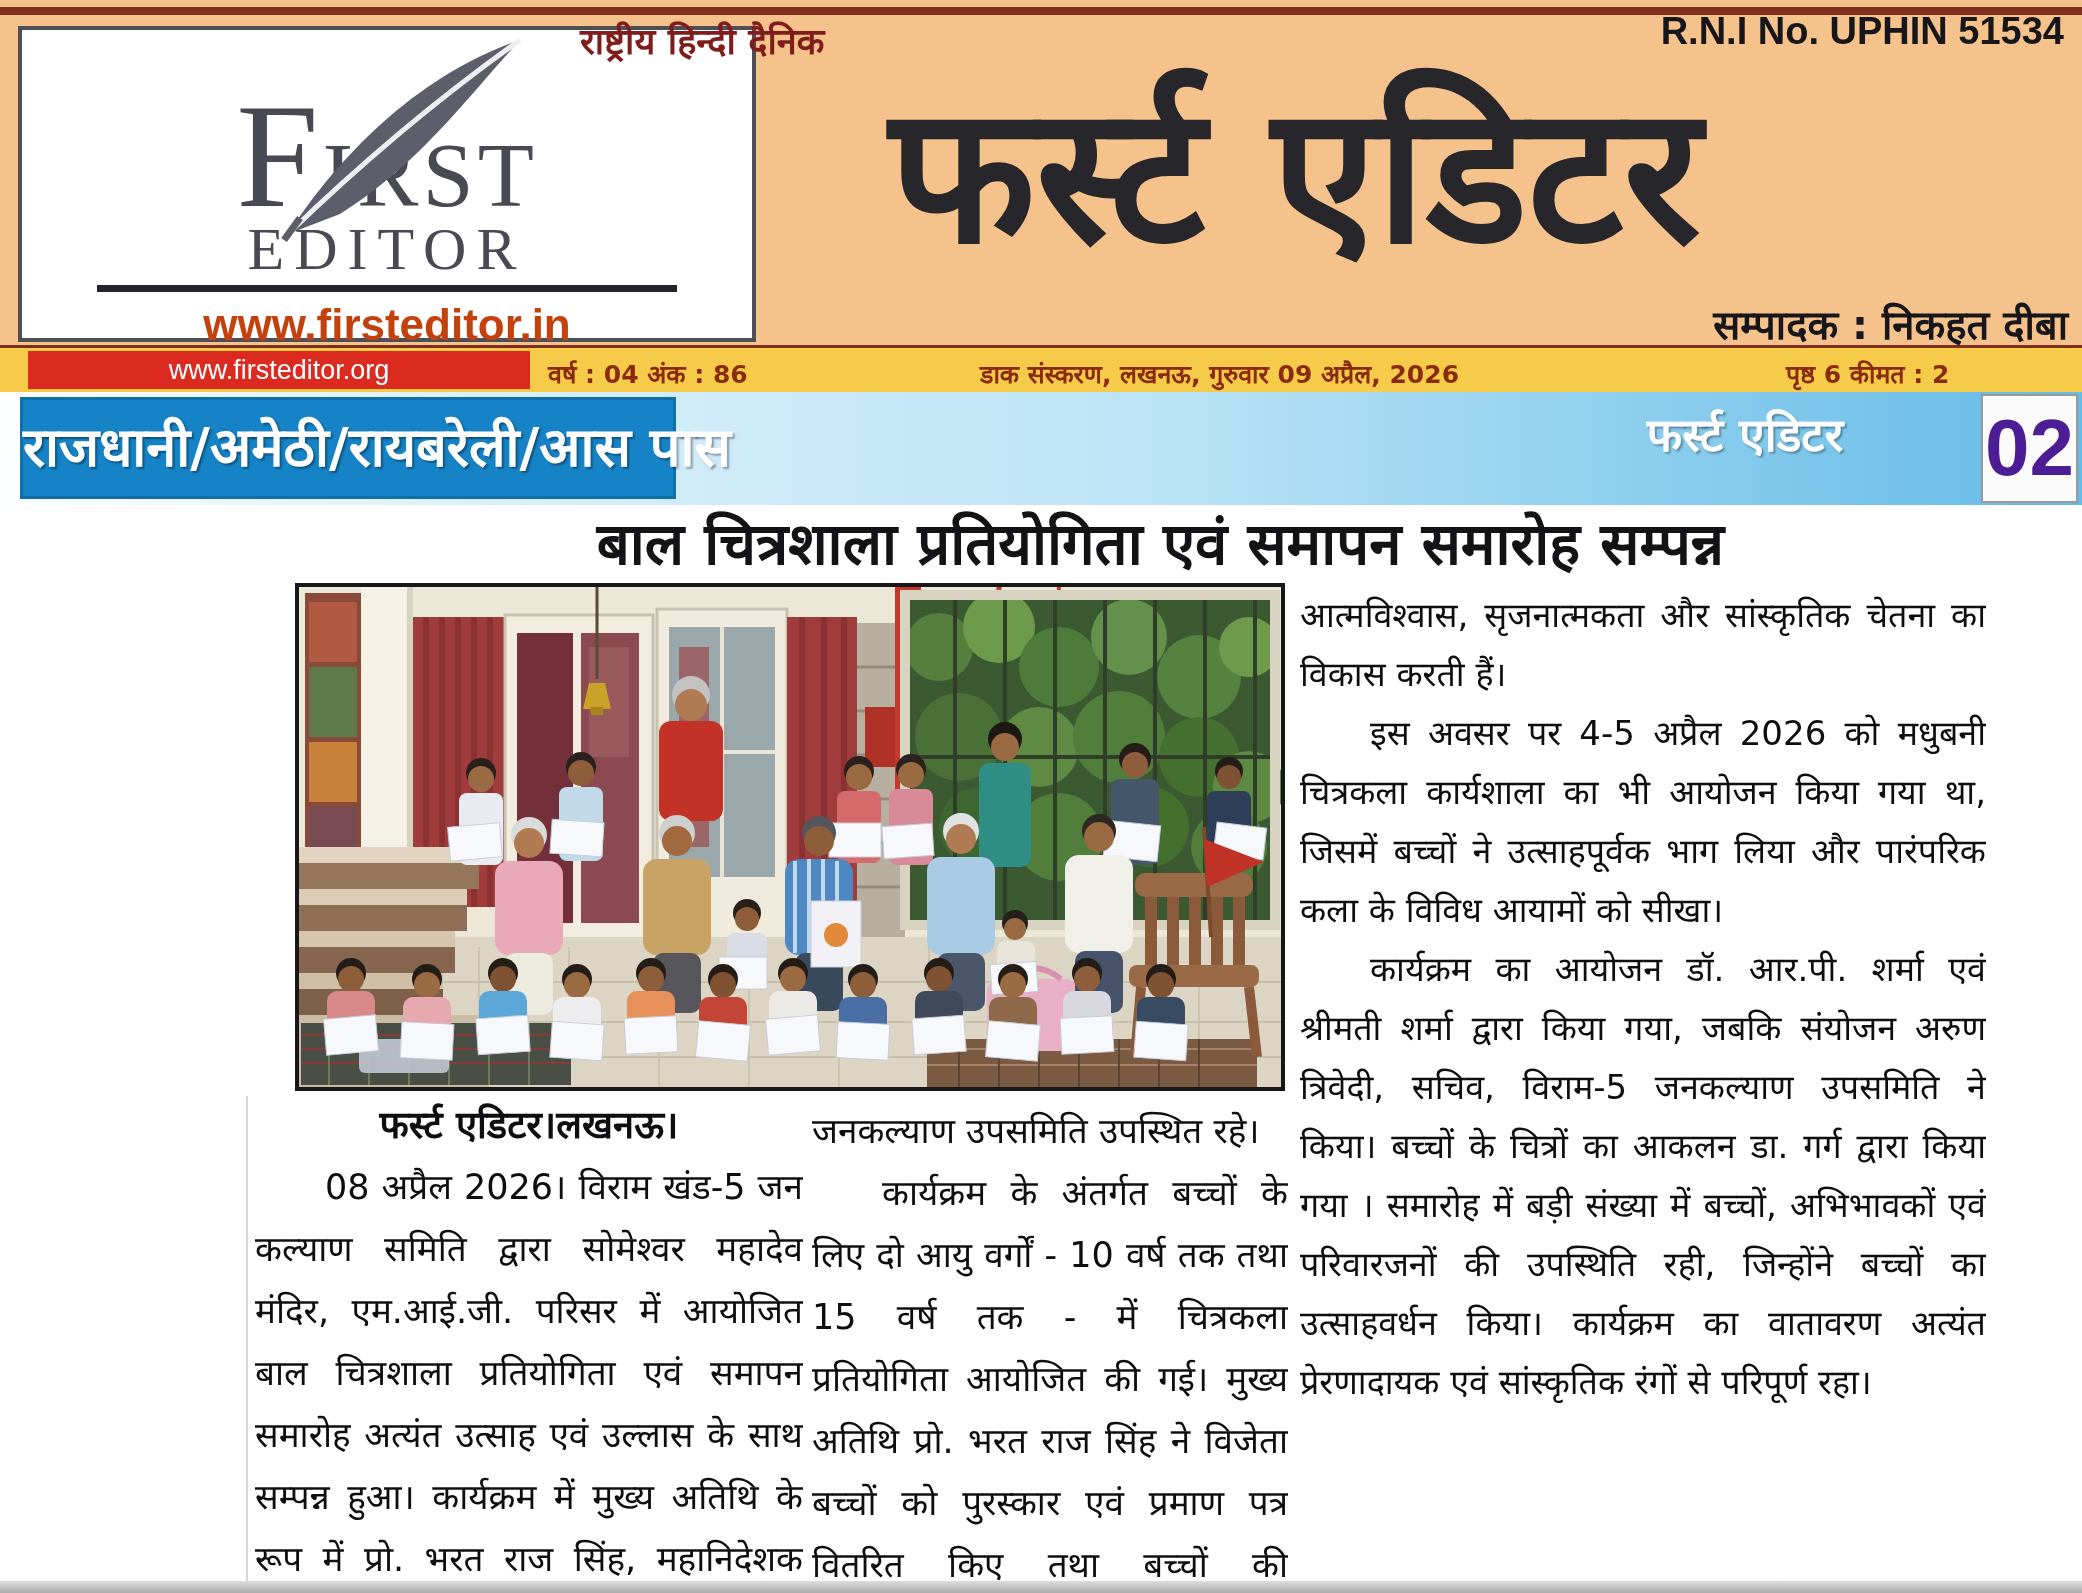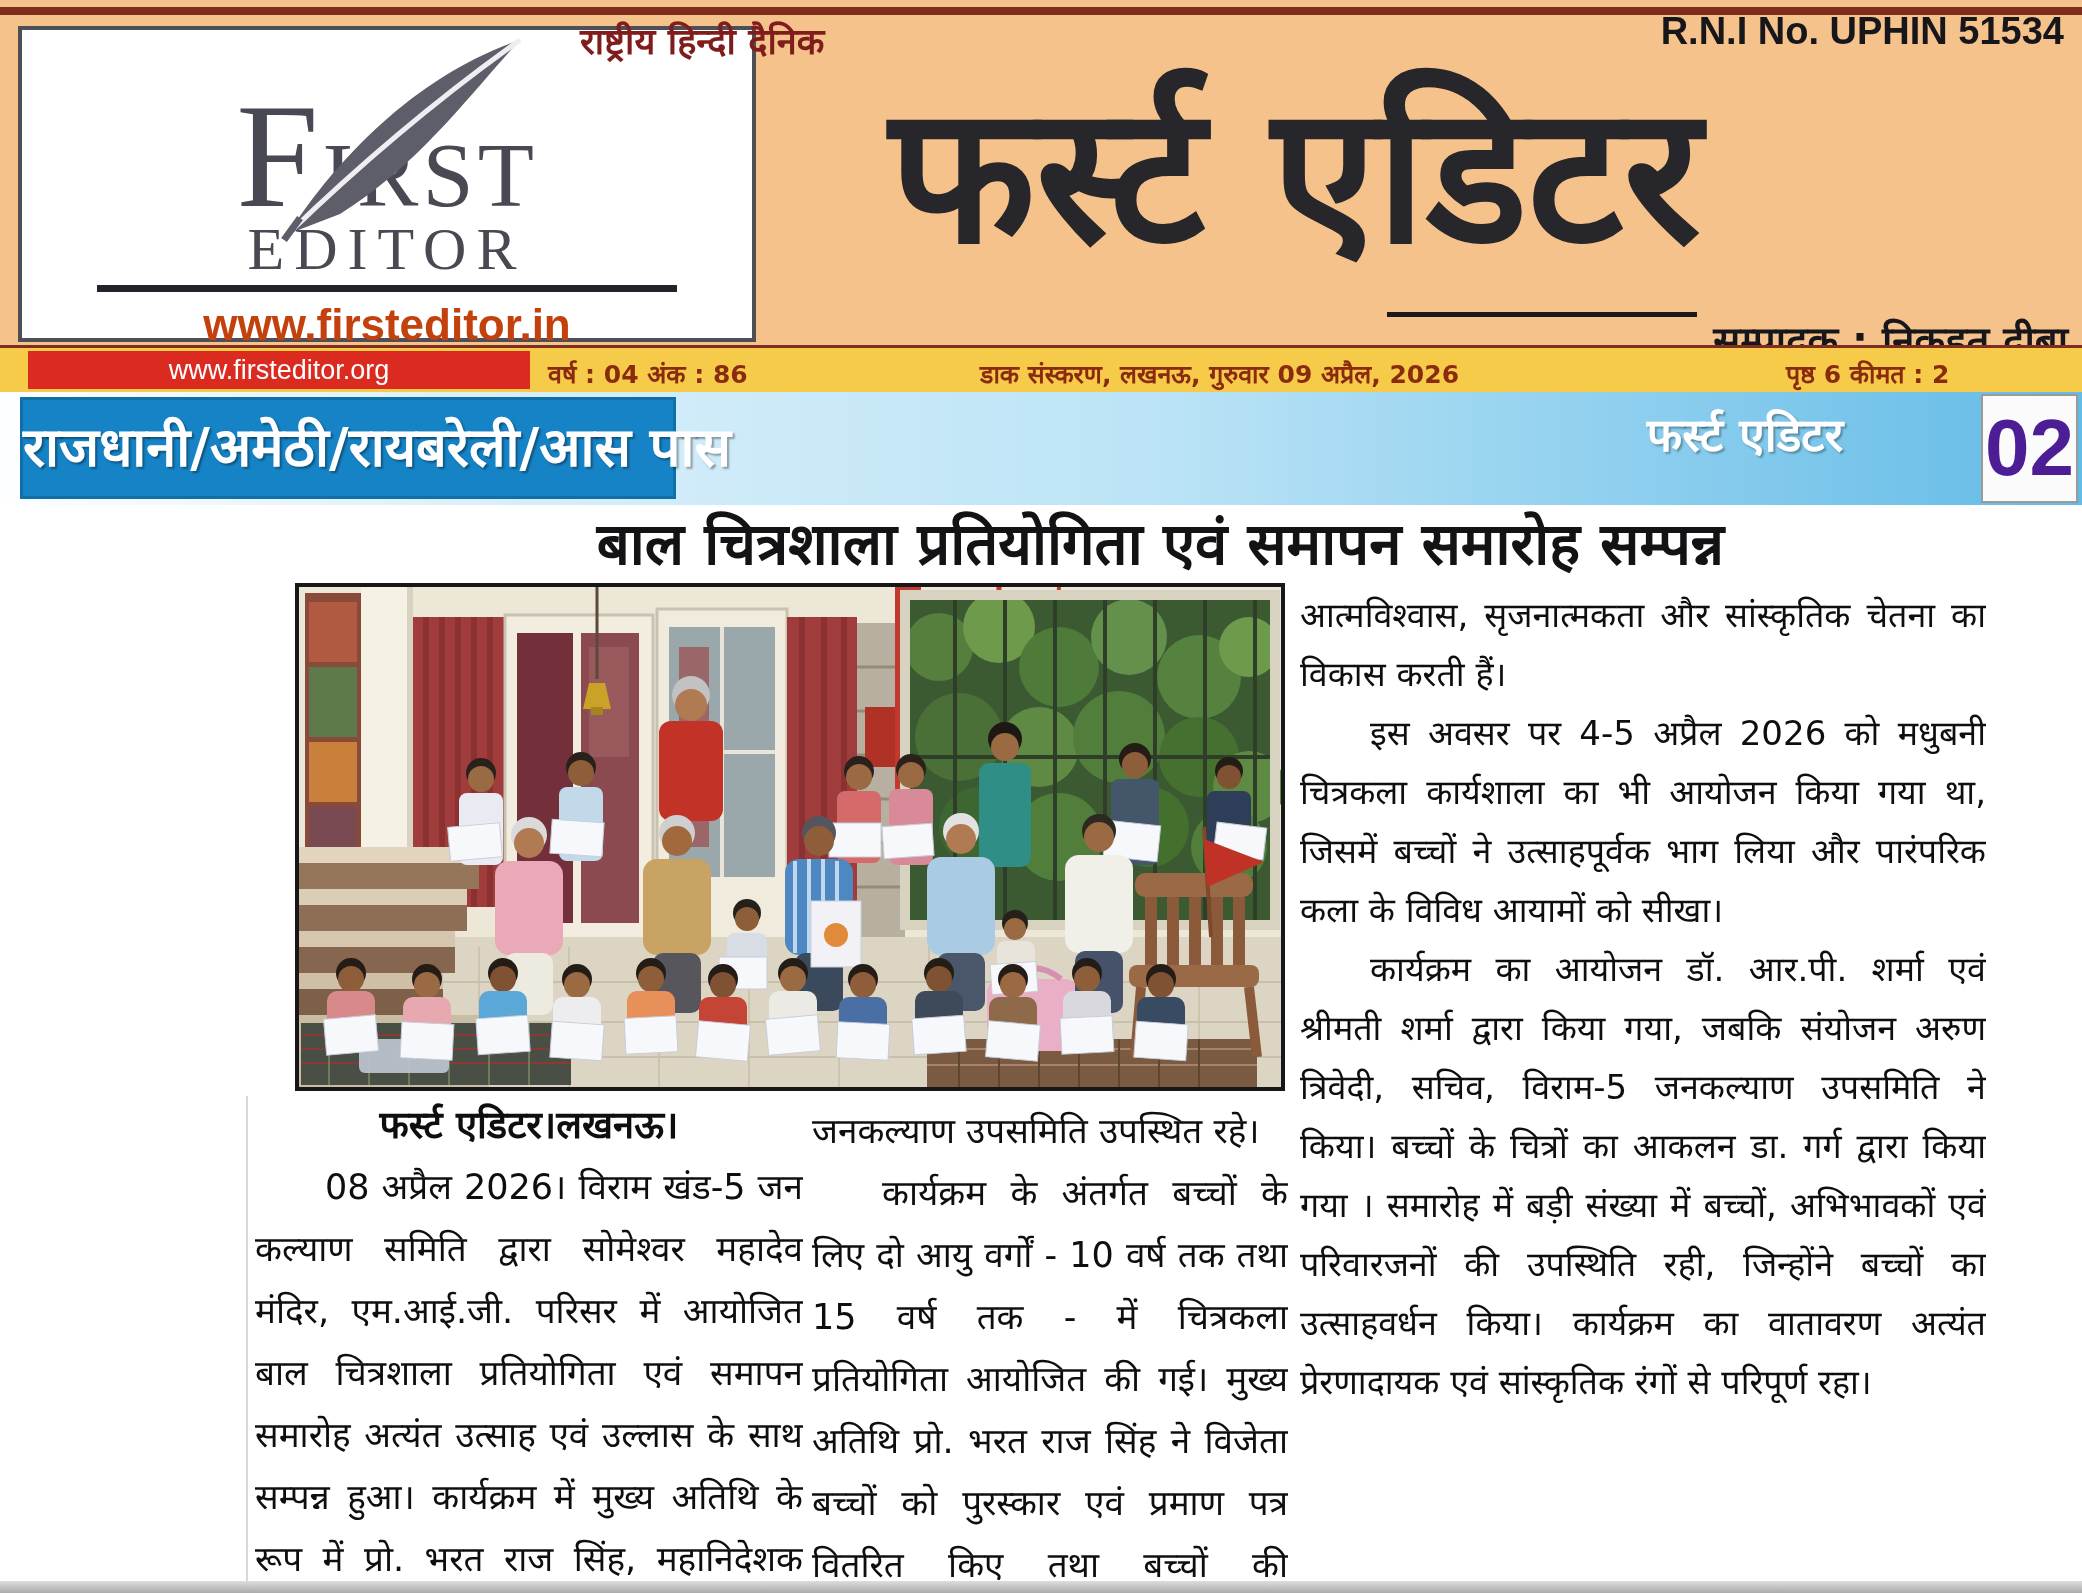--- a/index.html
+++ b/index.html
@@ -16,21 +16,21 @@
   .logo-first::first-letter{font-size:148px;}
   .logo-editor{font-family:"Liberation Serif","DejaVu Serif",serif;font-size:60px;line-height:64px;
                color:#494953;letter-spacing:10px;}
   .logo-rule{width:580px;height:7px;background:#23232B;margin:4px auto 8px auto;}
   .logo-site{font-family:"Liberation Sans",sans-serif;font-weight:bold;font-size:44px;color:#c2410c;}
   .tagline{position:absolute;left:580px;top:16px;font-size:36px;font-weight:bold;color:#7f1d1d;}
   .paper-title{position:absolute;left:560px;top:26px;width:1470px;text-align:center;font-size:190px;
                line-height:300px;font-weight:bold;color:#26262B;white-space:nowrap;}
   .rni{position:absolute;right:18px;top:10px;font-size:38px;font-weight:bold;color:#17171B;
        font-family:"Liberation Sans",sans-serif;}
-  .editor-line{position:absolute;right:14px;top:296px;display:flex;align-items:flex-start;gap:16px;margin-top:16px;}
+  .editor-line{position:absolute;right:14px;top:296px;display:flex;align-items:flex-end;gap:16px;}
   .editor-rule{display:inline-block;width:310px;height:5px;background:#1A1A1A;}
   .editor-text{font-size:40px;font-weight:bold;color:#17171B;}
   
   .infobar{position:absolute;left:0;top:345px;width:2082px;height:47px;background:var(--infobar_bg,#F7CB4A);
            border-top:3px solid #7E2E1E;box-sizing:border-box;}
   .site-box{position:absolute;left:28px;top:3px;width:502px;height:38px;background:var(--website_box_bg,#DB2B20);
             color:#ffffff;font-size:27px;line-height:38px;text-align:center;font-family:"Liberation Sans",sans-serif;}
   .issue{position:absolute;left:548px;top:8px;font-size:25px;font-weight:bold;color:var(--infobar_text,#8A2B10);}
   .edition{position:absolute;left:980px;top:8px;width:680px;font-size:25px;font-weight:bold;color:var(--infobar_text,#8A2B10);}
   .price{position:absolute;left:1786px;top:8px;font-size:25px;font-weight:bold;color:var(--infobar_text,#8A2B10);}

